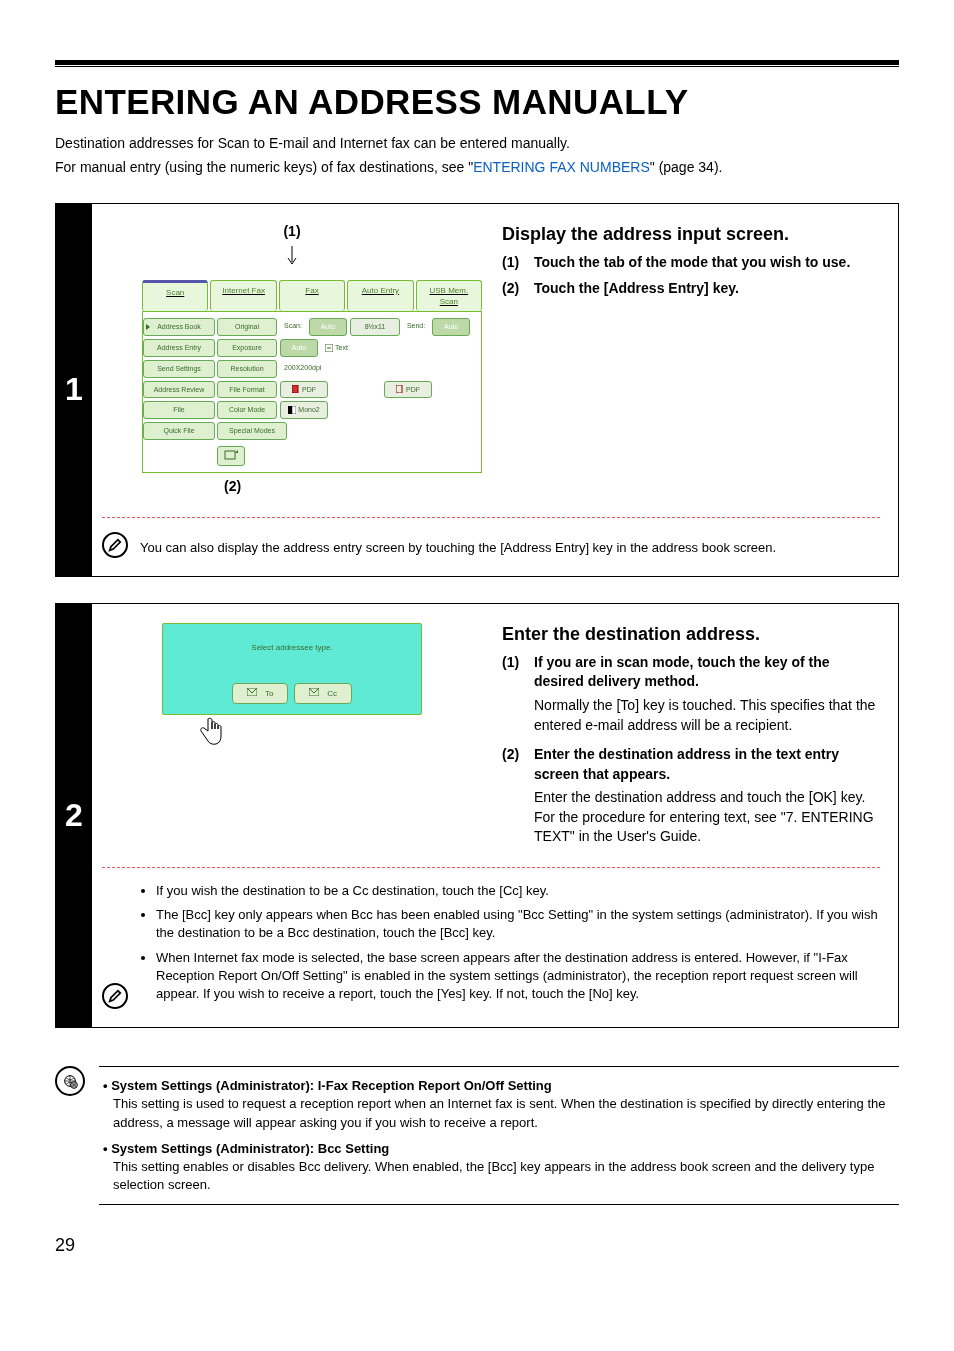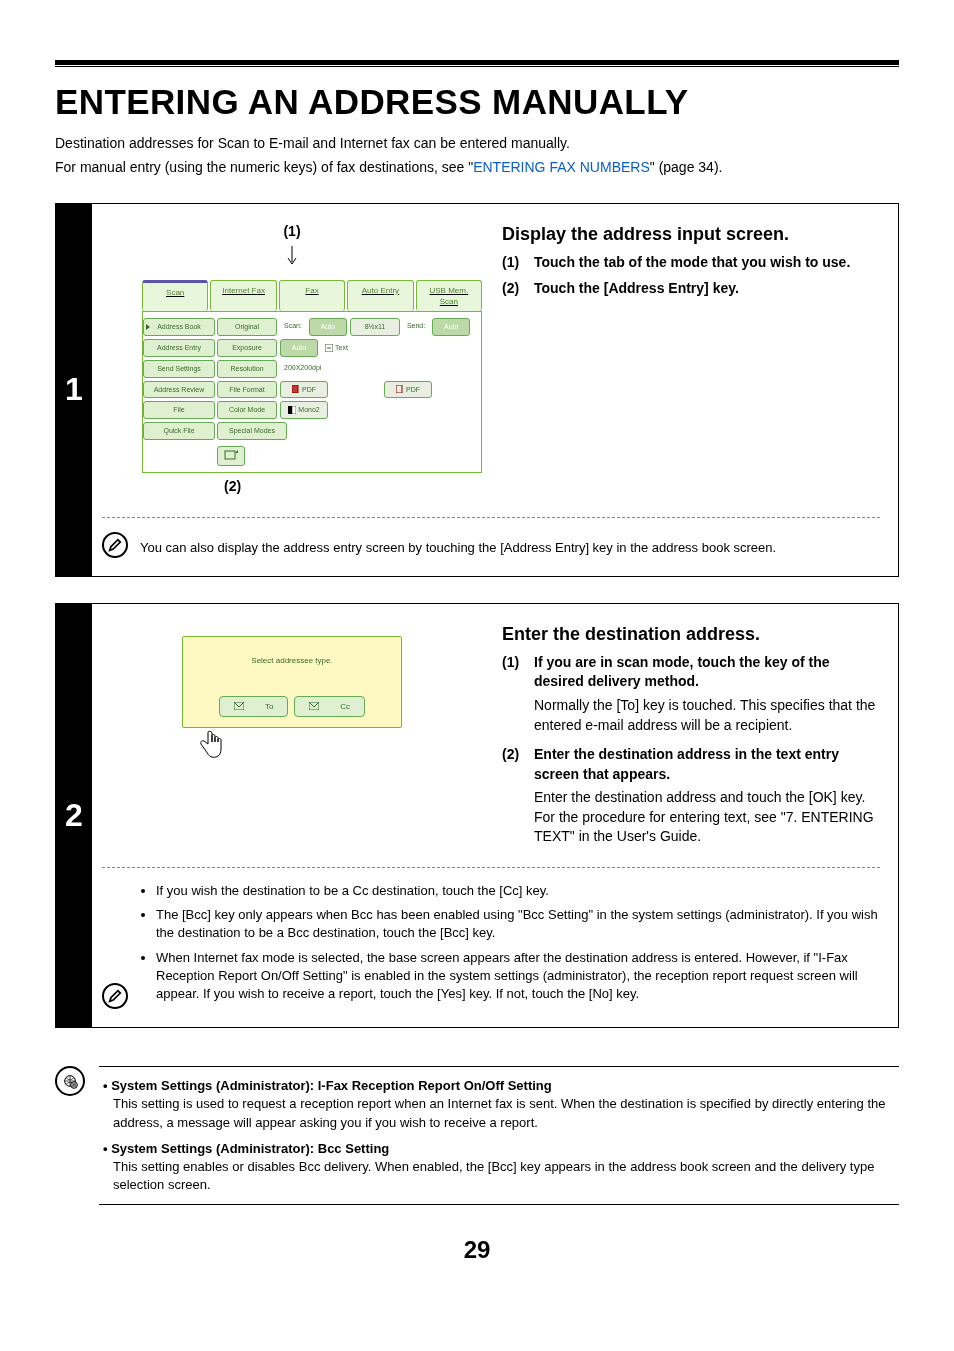--- a/index.html
+++ b/index.html
@@ -42,36 +42,36 @@
   .crow { display:flex; gap:3px; align-items:stretch; }
   .tag { border:1px solid #6a5; background:#dff0d0; font-size:7px; color:#3a6a2a; padding:3px 4px; border-radius:3px; flex:0 0 60px; text-align:center; }
   .val { border:1px solid #6a5; background:#bcd9a7; font-size:7px; color:#fff; padding:3px 4px; border-radius:3px; flex:0 0 38px; text-align:center; }
   .val.wide { flex:0 0 50px; color:#3a6a2a; background:#e8efe0; }
   .valtxt { font-size:7px; color:#3a6a2a; padding:3px 4px; flex:0 0 auto; }
   .filerow .iconbox { width:48px; border:1px solid #6a5; border-radius:3px; display:flex; align-items:center; justify-content:center; gap:2px; font-size:7px; padding:2px 2px; color:#3a6a2a; background:#e8efe0;}
   .previewbtn { width:28px; height:20px; border:1px solid #6a5; background:#dff0d0; border-radius:3px; display:flex; align-items:center; justify-content:center; margin-top:3px; }
   .previewbtn svg { width:14px; height:12px; }
   .callout-below { text-align:left; font-weight:bold; font-size:14px; margin-left: 122px; margin-top:4px;}
   
-  .screen2 { width: 220px; margin: 14px auto 0 auto; border:1px solid #7b3; background:#fef9c3; padding:18px 12px 10px 12px; border-radius:2px; text-align:center; }
+  .screen2 { width: 260px; margin: 1px auto 0 auto; border:1px solid #7b3; background:#5eead4; padding:18px 12px 10px 12px; border-radius:2px; text-align:center; }
   .s2-label { font-size:8px; color:#3a6a2a; margin-bottom: 30px; }
   .s2-btns { display:flex; justify-content:center; gap:6px; }
-  .s2-btn { border:1px solid #6a5; background:#dff0d0; color:#3a6a2a; font-size:8px; padding:4px 14px; border-radius:4px; display:flex; align-items:center; gap:21px; }
+  .s2-btn { border:1px solid #6a5; background:#dff0d0; color:#3a6a2a; font-size:8px; padding:4px 14px; border-radius:4px; display:flex; gap:8px; }
   .hand-cursor { display:block; width:28px; margin: 2px auto 0 94px; }
   
   .admin-wrap { margin-top: 38px; }
   .admin-row { display:flex; gap:14px; align-items:flex-start; }
   .admin-icon { width:30px; height:30px; flex:0 0 30px; border:2px solid #000; border-radius:50%; display:flex; align-items:center; justify-content:center; }
   .admin-icon svg { width:16px; height:16px; }
   .admin-body { flex:1; border-top:1px solid #000; border-bottom:1px solid #000; padding: 10px 4px; }
   .admin-item { margin-bottom: 8px; }
   .admin-item:last-child { margin-bottom:0; }
   .admin-title { font-weight:bold; font-size:13px; }
   .admin-desc { font-size:13px; margin-left:10px; }
-  .page-num { text-align:center; font-size:24px; font-weight:bold; margin-top: 28px; }
+  .page-num { text-align:left; font-size:18px; font-weight:normal; margin-top: 28px; }
   .arrow-down { display:block; margin: 0 auto; }
 </style>
 </head>
 <body>
 
 <div class="rule-thick"></div>
 <div class="rule-thin"></div>
 
 <h1 class="title">ENTERING AN ADDRESS MANUALLY</h1>
 

